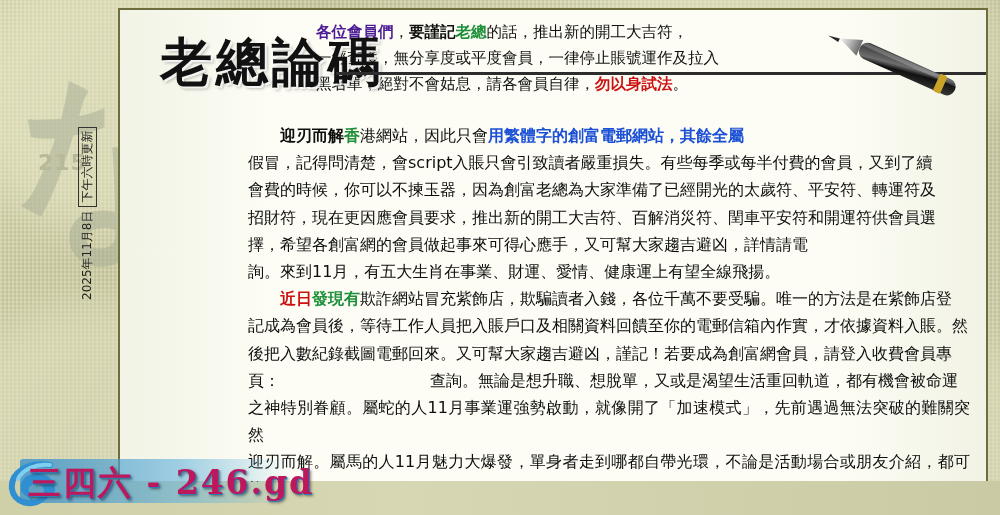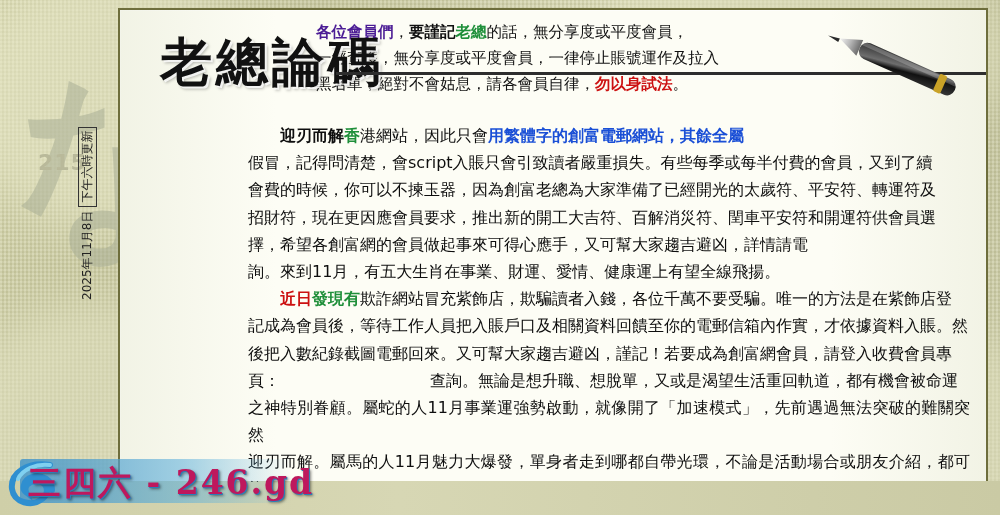--- a/index.html
+++ b/index.html
@@ -206,21 +206,21 @@
         <rect x="34" y="30" width="104" height="17" rx="8" fill="url(#penBody)"></rect>
         <rect x="34" y="31" width="104" height="4" rx="2" fill="rgba(255,255,255,.22)"></rect>
         <rect x="118" y="29" width="8" height="19" rx="2" fill="#c9a227"></rect>
         <path d="M34 30 L12 38 L34 47 Z" fill="url(#penTip)"></path>
         <path d="M12 38 L0 40 L12 42 Z" fill="#2a2a2a"></path>
       </g>
     </svg>
 
     <div class="doc">
       <p>
-        <span class="orange">各位會員們</span><span>，</span><span class="bold">要謹記</span><span class="green">老總</span><span>的話，無分享度或平度會員，</span>
+        <span class="orange">各位會員們</span><span>，</span><span class="bold">要謹記</span><span class="green">老總</span><span>的話，推出新的開工大吉符，</span>
       </p>
       <p>一經查獲，無分享度或平度會員，一律停止賬號運作及拉入</p>
       <p>
         <span>黑名單，絕對不會姑息，請各會員自律，</span><span class="red">勿以身試法</span><span>。</span>
       </p>
     </div>
 
     <div class="full">
       <p class="indent">
         <span class="bold">迎刃而解</span><span class="green bold">香</span><span>港網站，因此只會</span><span class="blue">用繁體字的創富電郵網站，其餘全屬</span>

